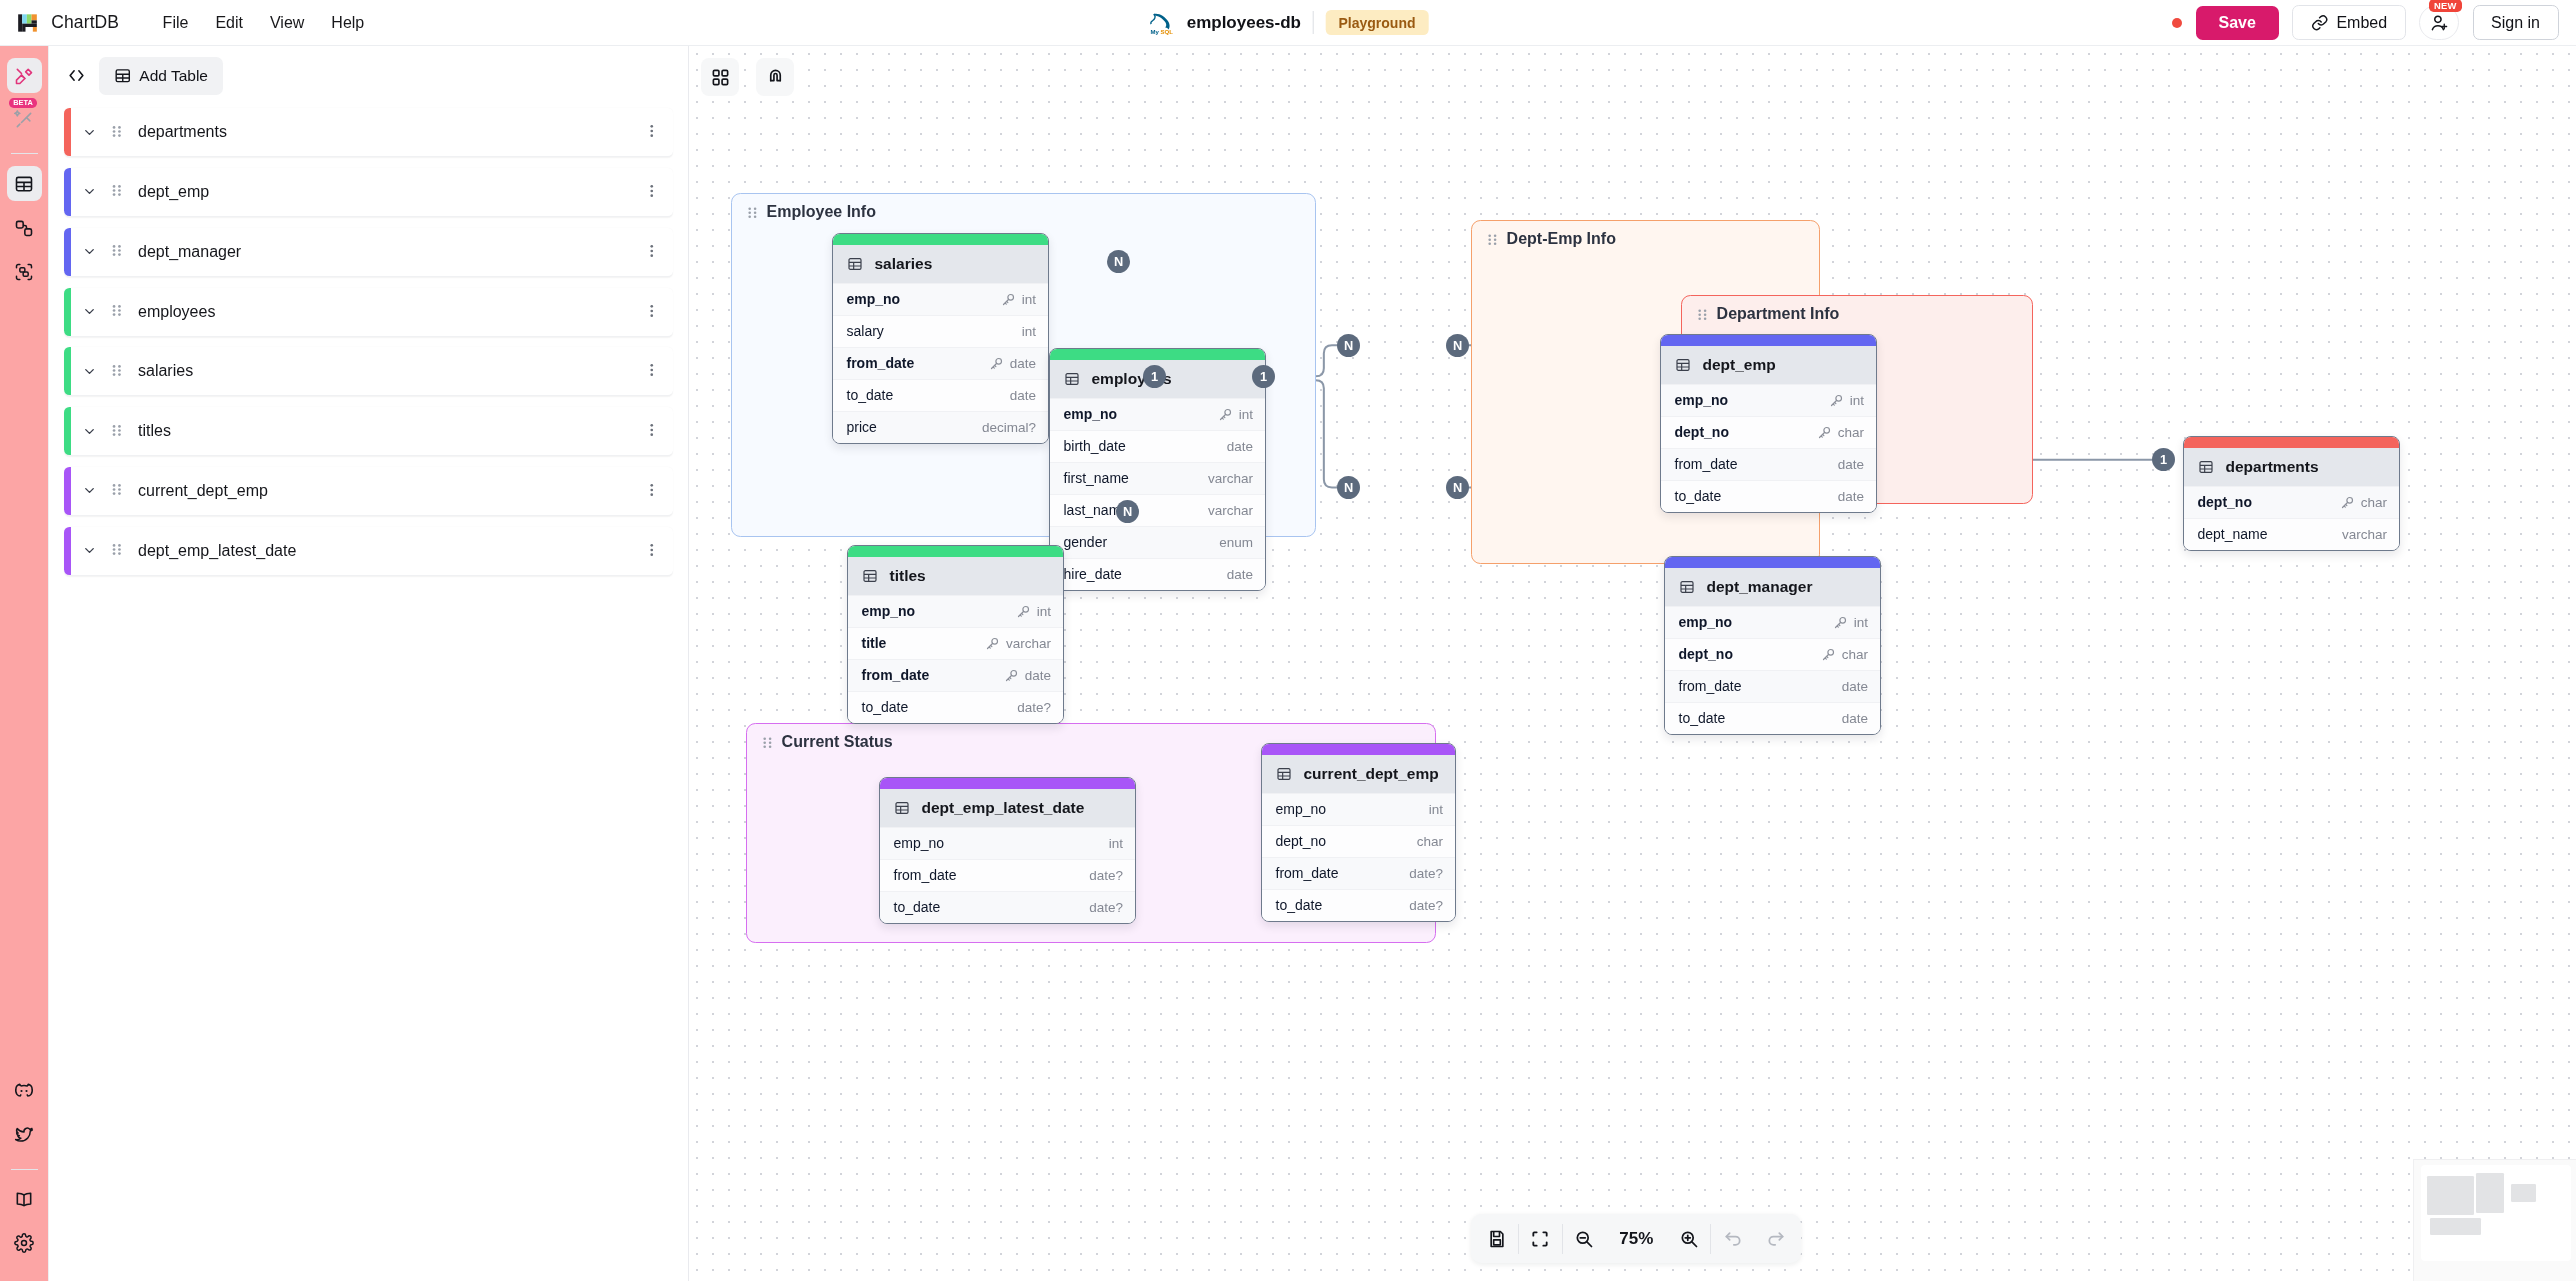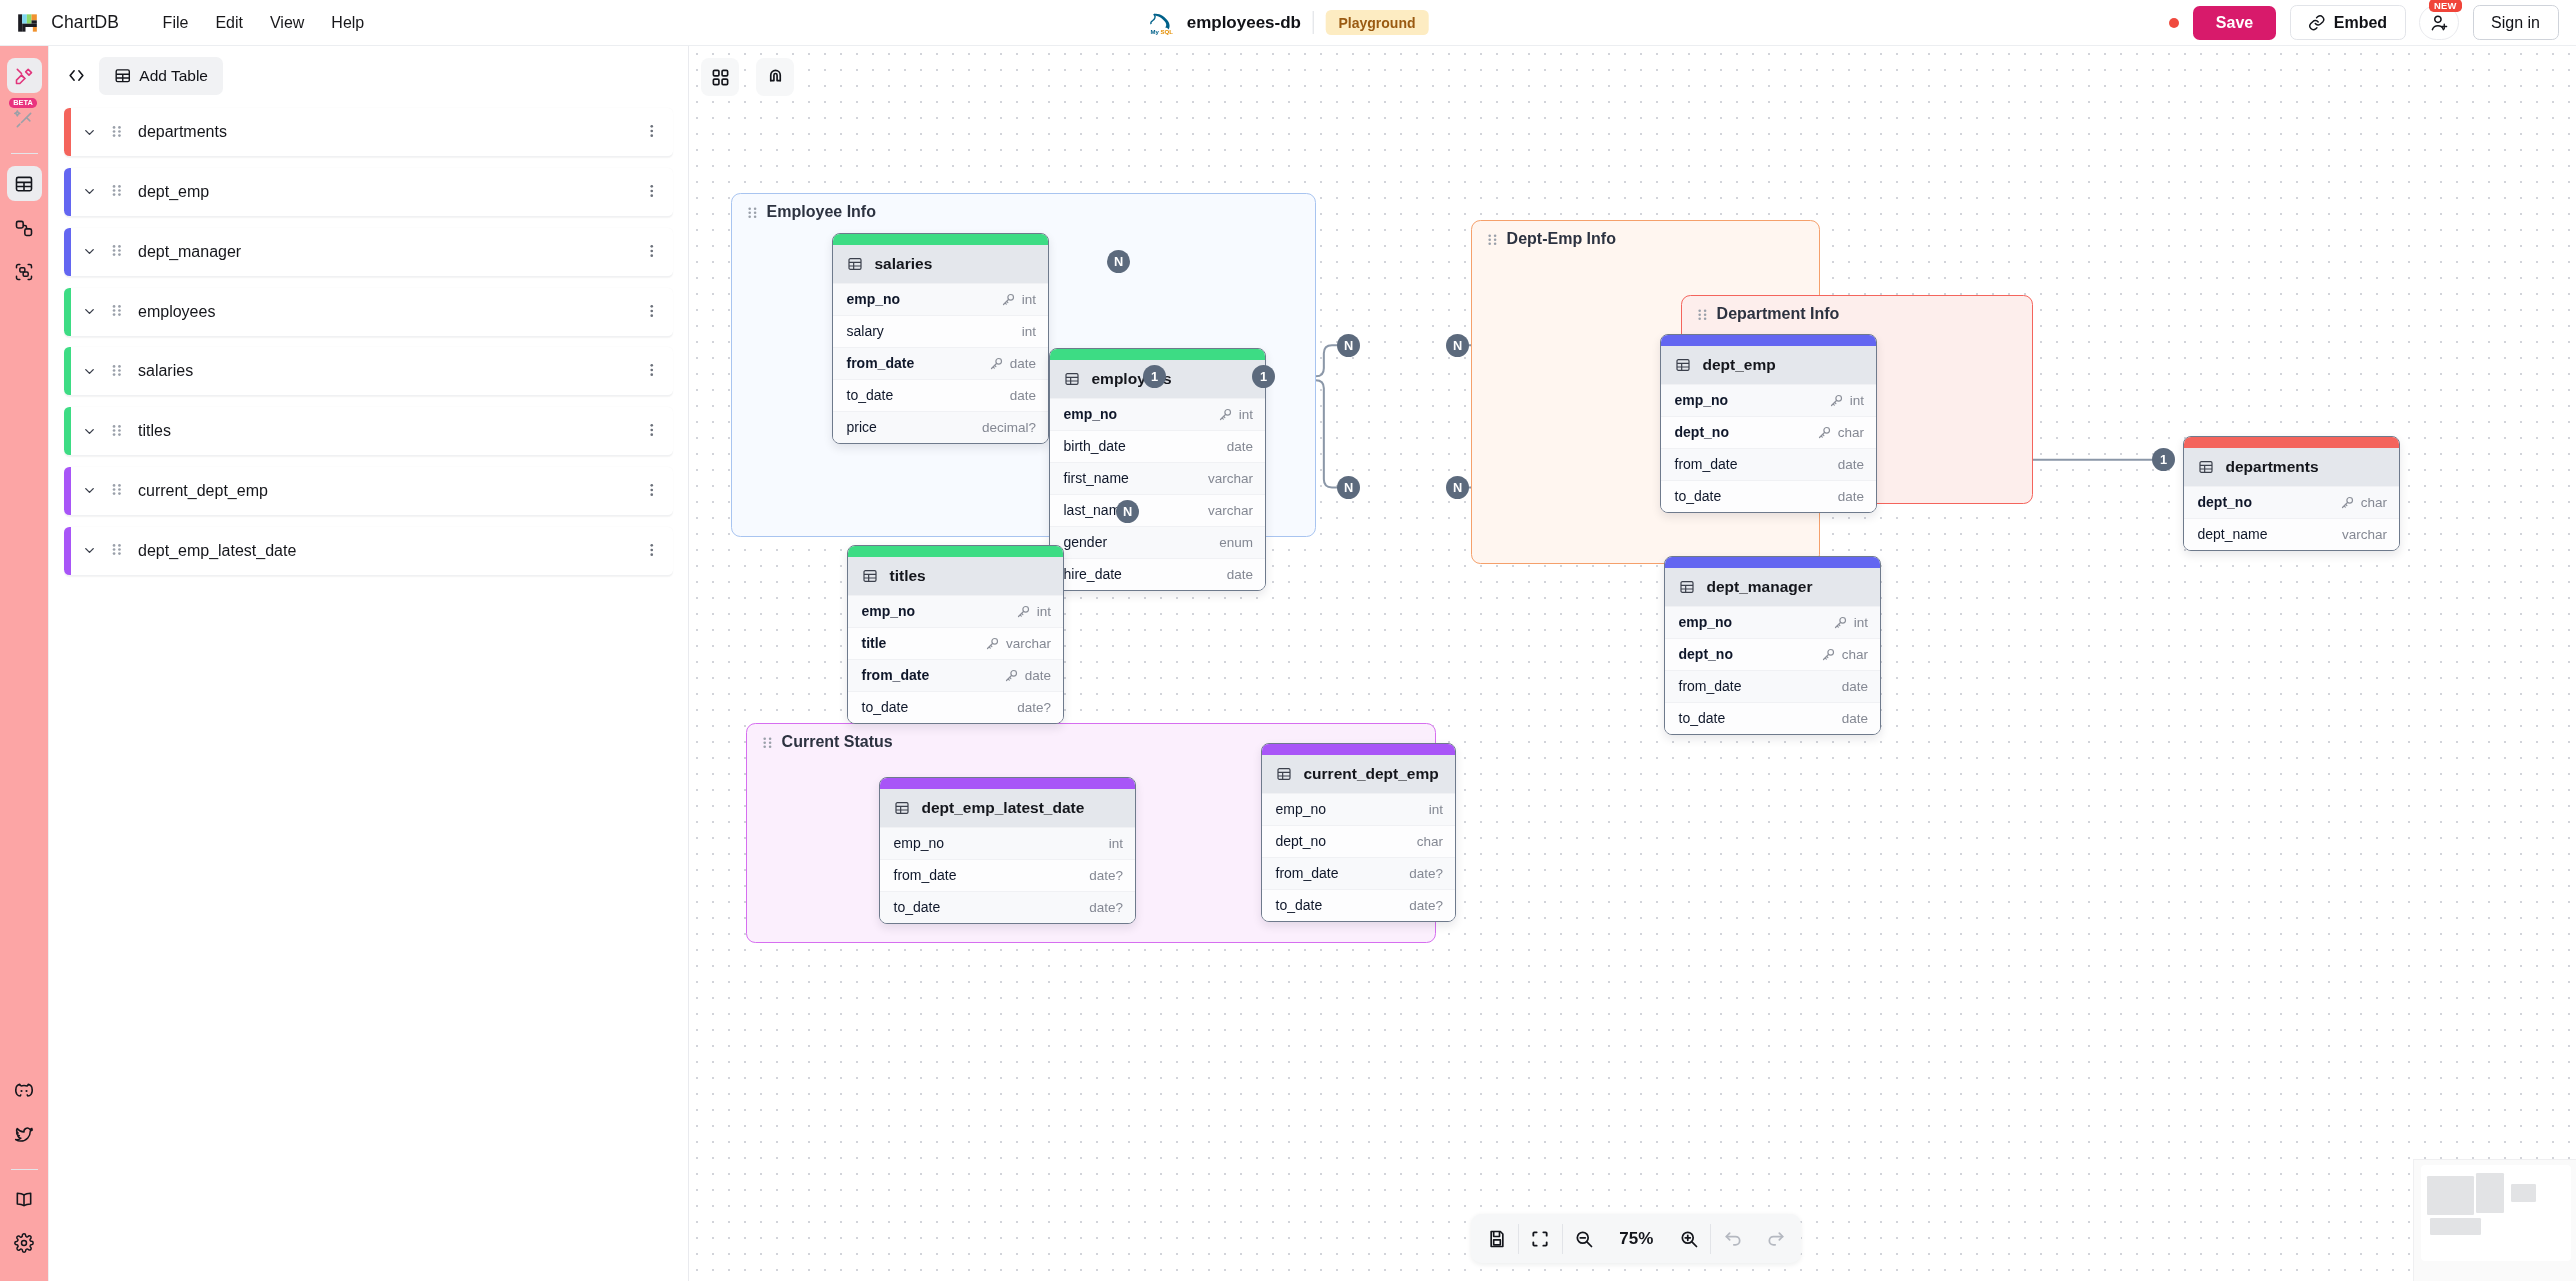--- a/index.html
+++ b/index.html
@@ -40,21 +40,21 @@
 
   #topbar-right {
     margin-left: auto; display: flex; align-items: center; gap: 13.5px; padding-right: 17.5px;
   }
   #unsaved-dot { width: 10px; height: 10px; border-radius: 50%; background: #f04a3f; }
   #save-btn {
     background: #d81a6b; color: #ffffff; font-size: 16px; font-weight: 600;
     border: none; border-radius: 6.7px; padding: 8px 23px; cursor: pointer;
   }
   #embed-btn {
-    background: #ffffff; color: #111217; font-size: 16px; font-weight: 700;
+    background: #ffffff; color: #111217; font-size: 16px; font-weight: 400;
     border: 0.7px solid #e2e4e9; border-radius: 6.7px; padding: 7.4px 17.5px;
     display: flex; align-items: center; gap: 8px; cursor: pointer;
   }
   #profile-btn {
     position: relative; width: 40px; height: 35px; border: 0.7px solid #e9eaee;
     border-radius: 17.5px; background: #fff; display: flex; align-items: center;
     justify-content: center; cursor: pointer;
   }
   #new-badge {
     position: absolute; top: -7.4px; right: -4px; background: #f0453a; color: #fff;

